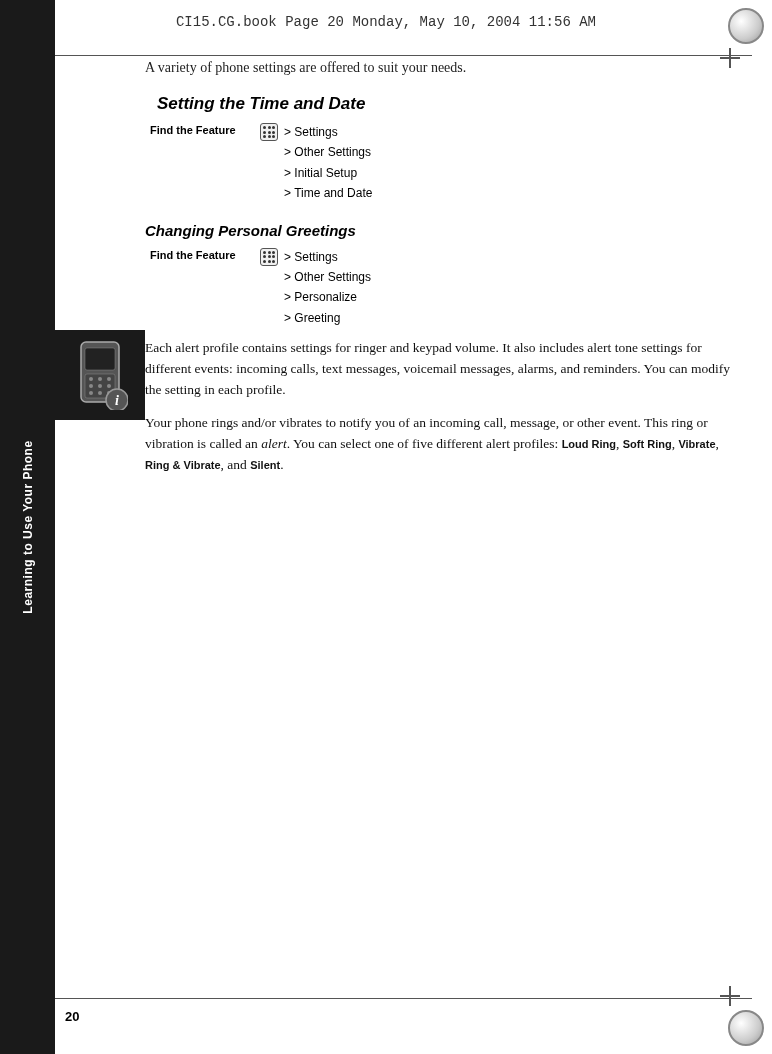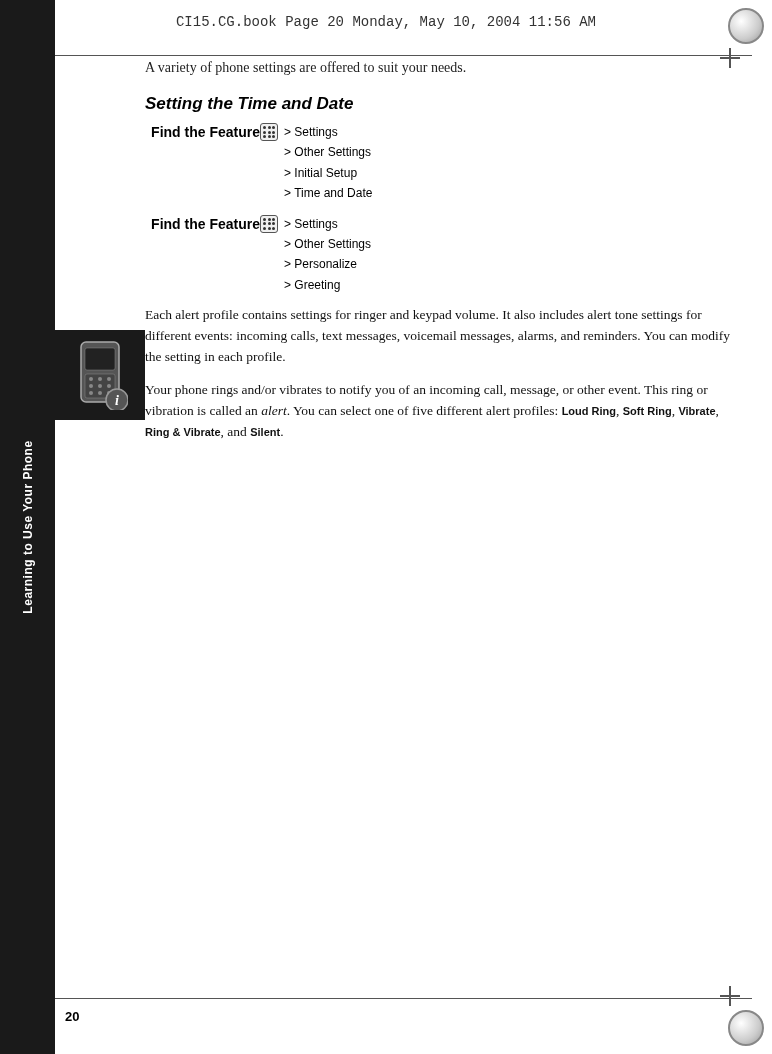--- a/index.html
+++ b/index.html
@@ -148,38 +148,38 @@
     }
 
     
     .section-heading {
       font-family: Arial, sans-serif;
       font-size: 17px;
       font-weight: bold;
       font-style: italic;
       color: #000;
       margin-bottom: 8px;
+      margin-left: 12px;
     }
 
     
     .feature-block {
       display: flex;
       align-items: flex-start;
       margin-bottom: 10px;
       margin-left: 5px;
     }
 
     .feature-label {
       font-family: Arial, sans-serif;
-      font-size: 14px;
+      font-size: 11px;
       font-weight: bold;
       color: #000;
       min-width: 110px;
       padding-top: 2px;
-      text-align: right;
     }
 
     .menu-icon {
       width: 18px;
       height: 18px;
       border: 1px solid #555;
       border-radius: 3px;
       background: #f0f0f0;
       display: inline-flex;
       align-items: center;
@@ -361,20 +361,21 @@
     </div>
     <div class="menu-items">
 
     <div class="menu-line">&gt; Settings</div>
         <div class="menu-line">&gt; Other Settings</div>
         <div class="menu-line">&gt; Initial Setup</div>
         <div class="menu-line">&gt; Time and Date</div>
       </div>
   </div>
 
+  <div class="sub-heading">Changing Personal Greetings</div>
 
   <div class="feature-block">
     <span class="feature-label">Find the Feature</span>
     <div class="menu-icon">
       <div class="menu-icon-dots">
         <span></span>
         <span></span>
         <span></span>
         <span></span>
         <span></span>

